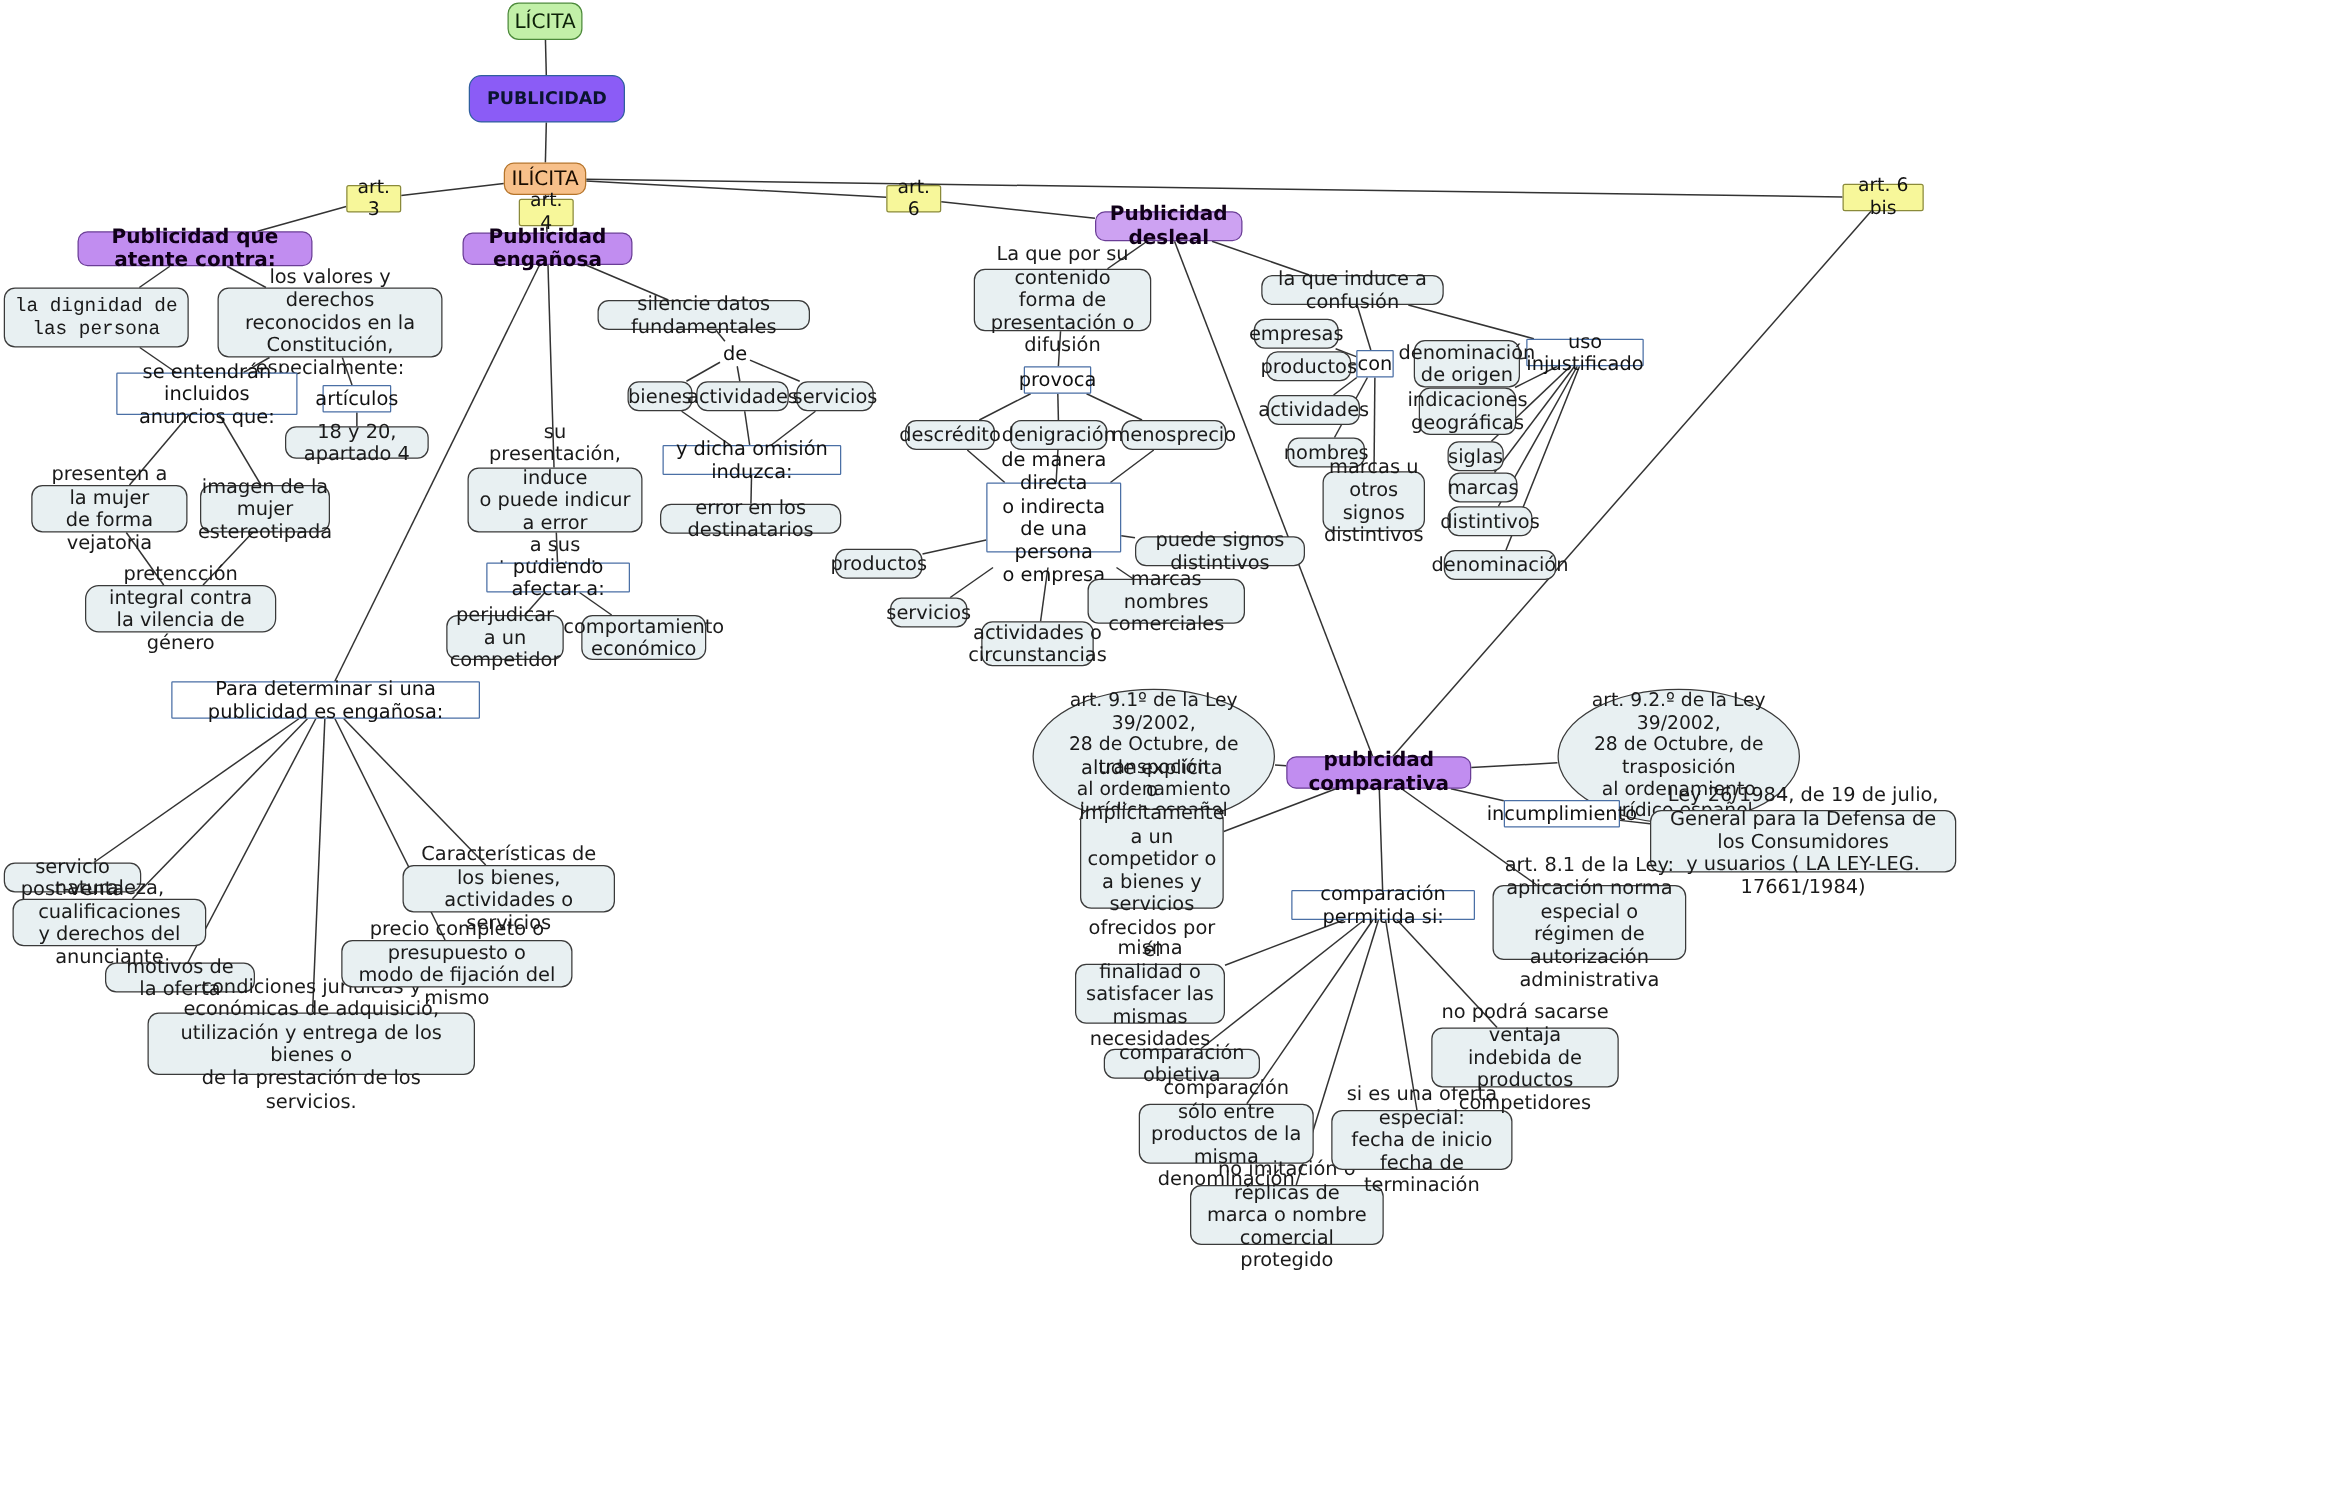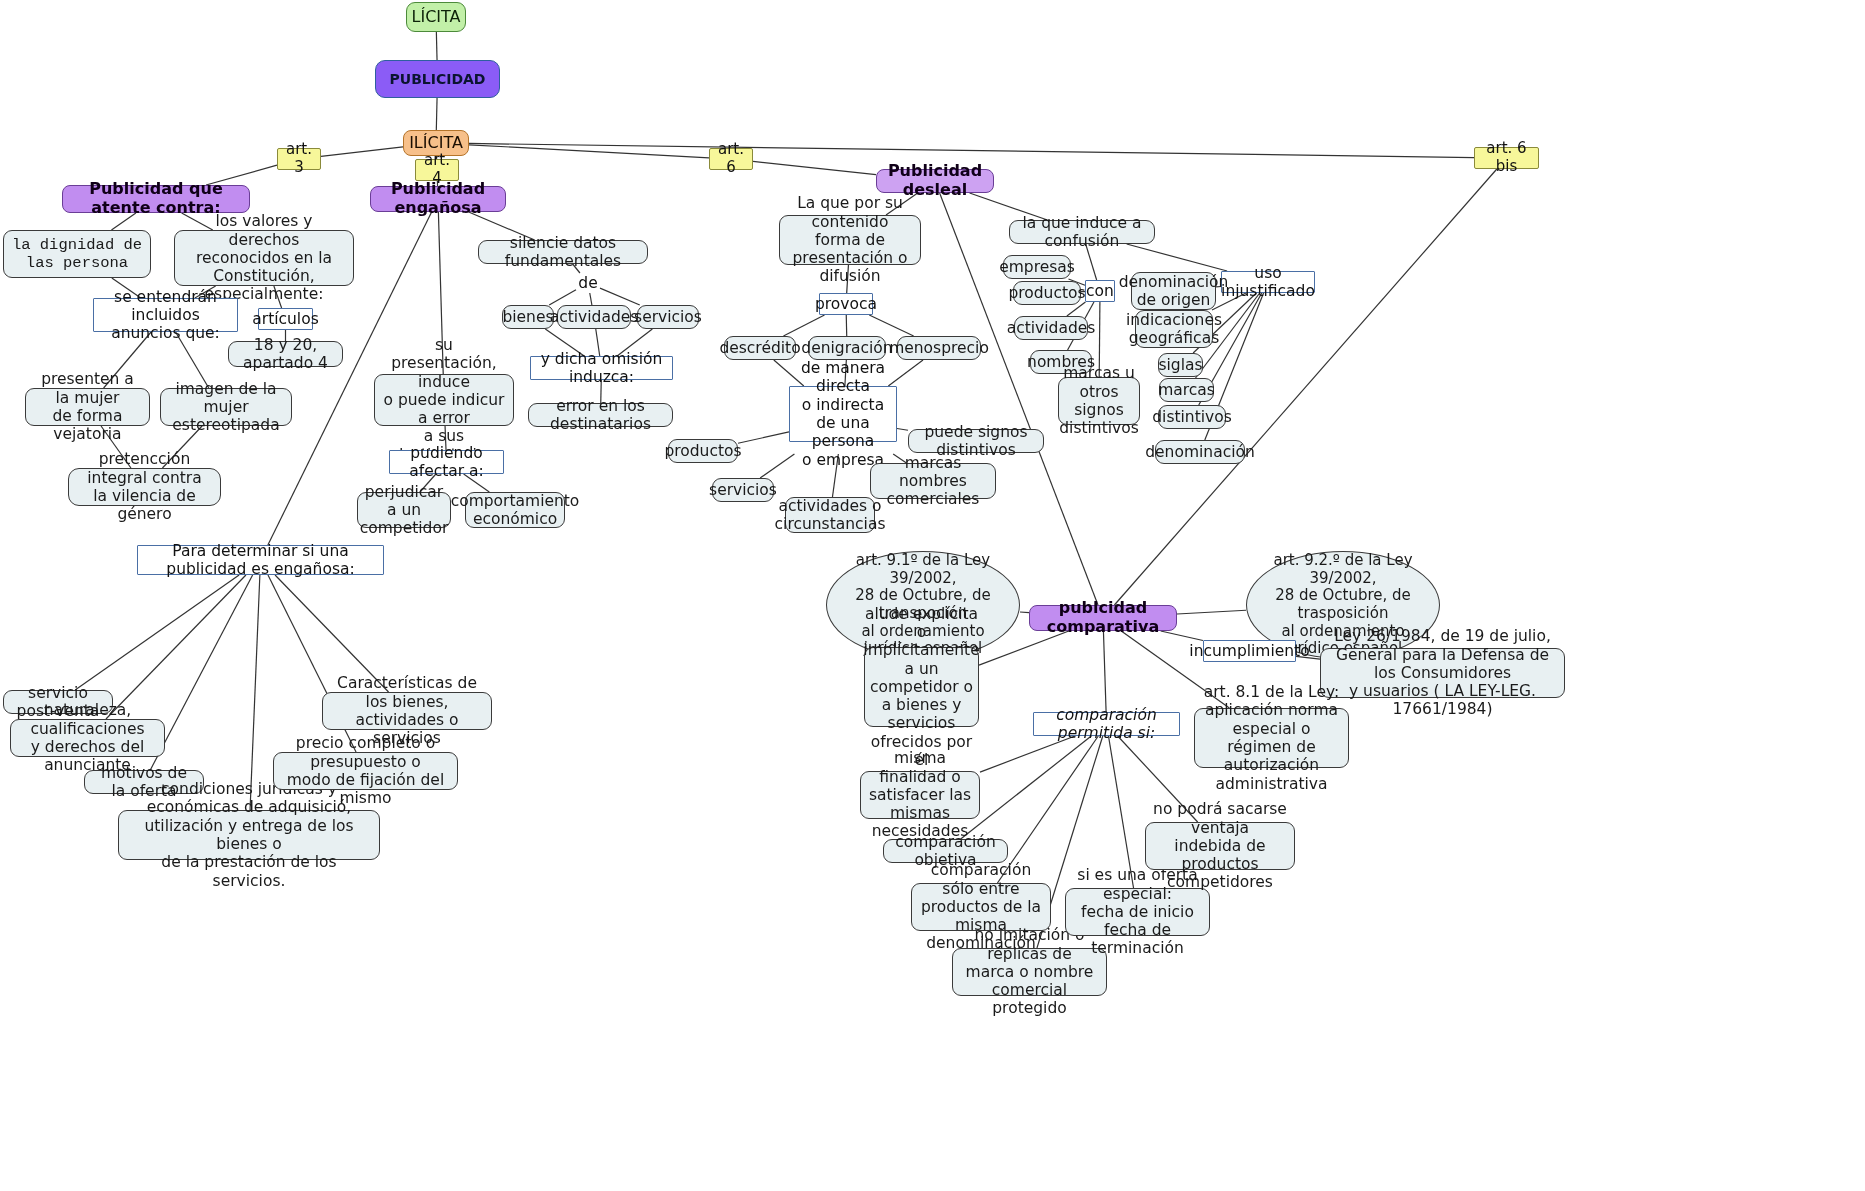--- a/index.html
+++ b/index.html
@@ -211,21 +211,21 @@
     <div class="node n-concept" style="left: 3px; top: 230px; width: 148px; height: 48px; font-family: Liberation Mono, monospace;">la dignidad de las persona</div>
     <div class="node n-concept" style="left: 174px; top: 230px; width: 180px; height: 56px;">los valores y derechos
 reconocidos en la Constitución,
 especialmente:</div>
     <div class="node n-link" style="left: 93px; top: 298px; width: 145px; height: 34px;">se entendrán incluidos
 anuncios que:</div>
     <div class="node n-link" style="left: 258px; top: 308px; width: 55px; height: 22px;">artículos</div>
     <div class="node n-concept" style="left: 228px; top: 341px; width: 115px; height: 26px;">18 y 20, apartado 4</div>
     <div class="node n-concept" style="left: 25px; top: 388px; width: 125px; height: 38px;">presenten a la mujer
 de forma vejatoria</div>
-    <div class="node n-concept" style="left: 160px; top: 388px; width: 132px; height: 38px;">imagen de la mujer
+    <div class="node n-concept" style="left: 160px; top: 388px; width: 104px; height: 38px;">imagen de la mujer
 estereotipada</div>
     <div class="node n-concept" style="left: 68px; top: 468px; width: 153px; height: 38px; border-radius: 11px;">pretencción integral contra
 la vilencia de género</div>
     <div class="node n-concept" style="left: 478px; top: 240px; width: 170px; height: 24px;">silencie datos fundamentales</div>
     <div class="node n-plain" style="left: 576px; top: 273px; width: 24px; height: 20px;">de</div>
     <div class="node n-concept" style="left: 502px; top: 305px; width: 52px; height: 24px;">bienes</div>
     <div class="node n-concept" style="left: 557px; top: 305px; width: 74px; height: 24px;">actividades</div>
     <div class="node n-concept" style="left: 637px; top: 305px; width: 62px; height: 24px;">servicios</div>
     <div class="node n-link" style="left: 530px; top: 356px; width: 143px; height: 24px;">y dicha omisión induzca:</div>
     <div class="node n-concept" style="left: 528px; top: 403px; width: 145px; height: 24px;">error en los destinatarios</div>
@@ -298,21 +298,21 @@
 a bienes y servicios
 ofrecidos por él</div>
     <div class="node n-link" style="left: 1203px; top: 640px; width: 93px; height: 22px;">incumplimiento</div>
     <div class="node n-concept" style="left: 1320px; top: 648px; width: 245px; height: 50px;">Ley 26/1984, de 19 de julio,
 General para la Defensa de los Consumidores
 y usuarios ( LA LEY-LEG. 17661/1984)</div>
     <div class="node n-concept" style="left: 1194px; top: 708px; width: 155px; height: 60px;">art. 8.1 de la Ley:
 aplicación norma especial o
 régimen de autorización
 administrativa</div>
-    <div class="node n-link" style="left: 1033px; top: 712px; width: 147px; height: 24px; font-style: italic;">comparación permitida si:</div>
+    <div class="node n-link" style="left: 1033px; top: 712px; width: 147px; height: 24px;">comparación permitida si:</div>
     <div class="node n-concept" style="left: 860px; top: 771px; width: 120px; height: 48px;">misma finalidad o
 satisfacer las mismas
 necesidades</div>
     <div class="node n-concept" style="left: 883px; top: 839px; width: 125px; height: 24px;">comparación objetiva</div>
     <div class="node n-concept" style="left: 911px; top: 883px; width: 140px; height: 48px;">comparación sólo entre
 productos de la misma
 denominación</div>
     <div class="node n-concept" style="left: 952px; top: 948px; width: 155px; height: 48px;">no imitación o réplicas de
 marca o nombre comercial
 protegido</div>

